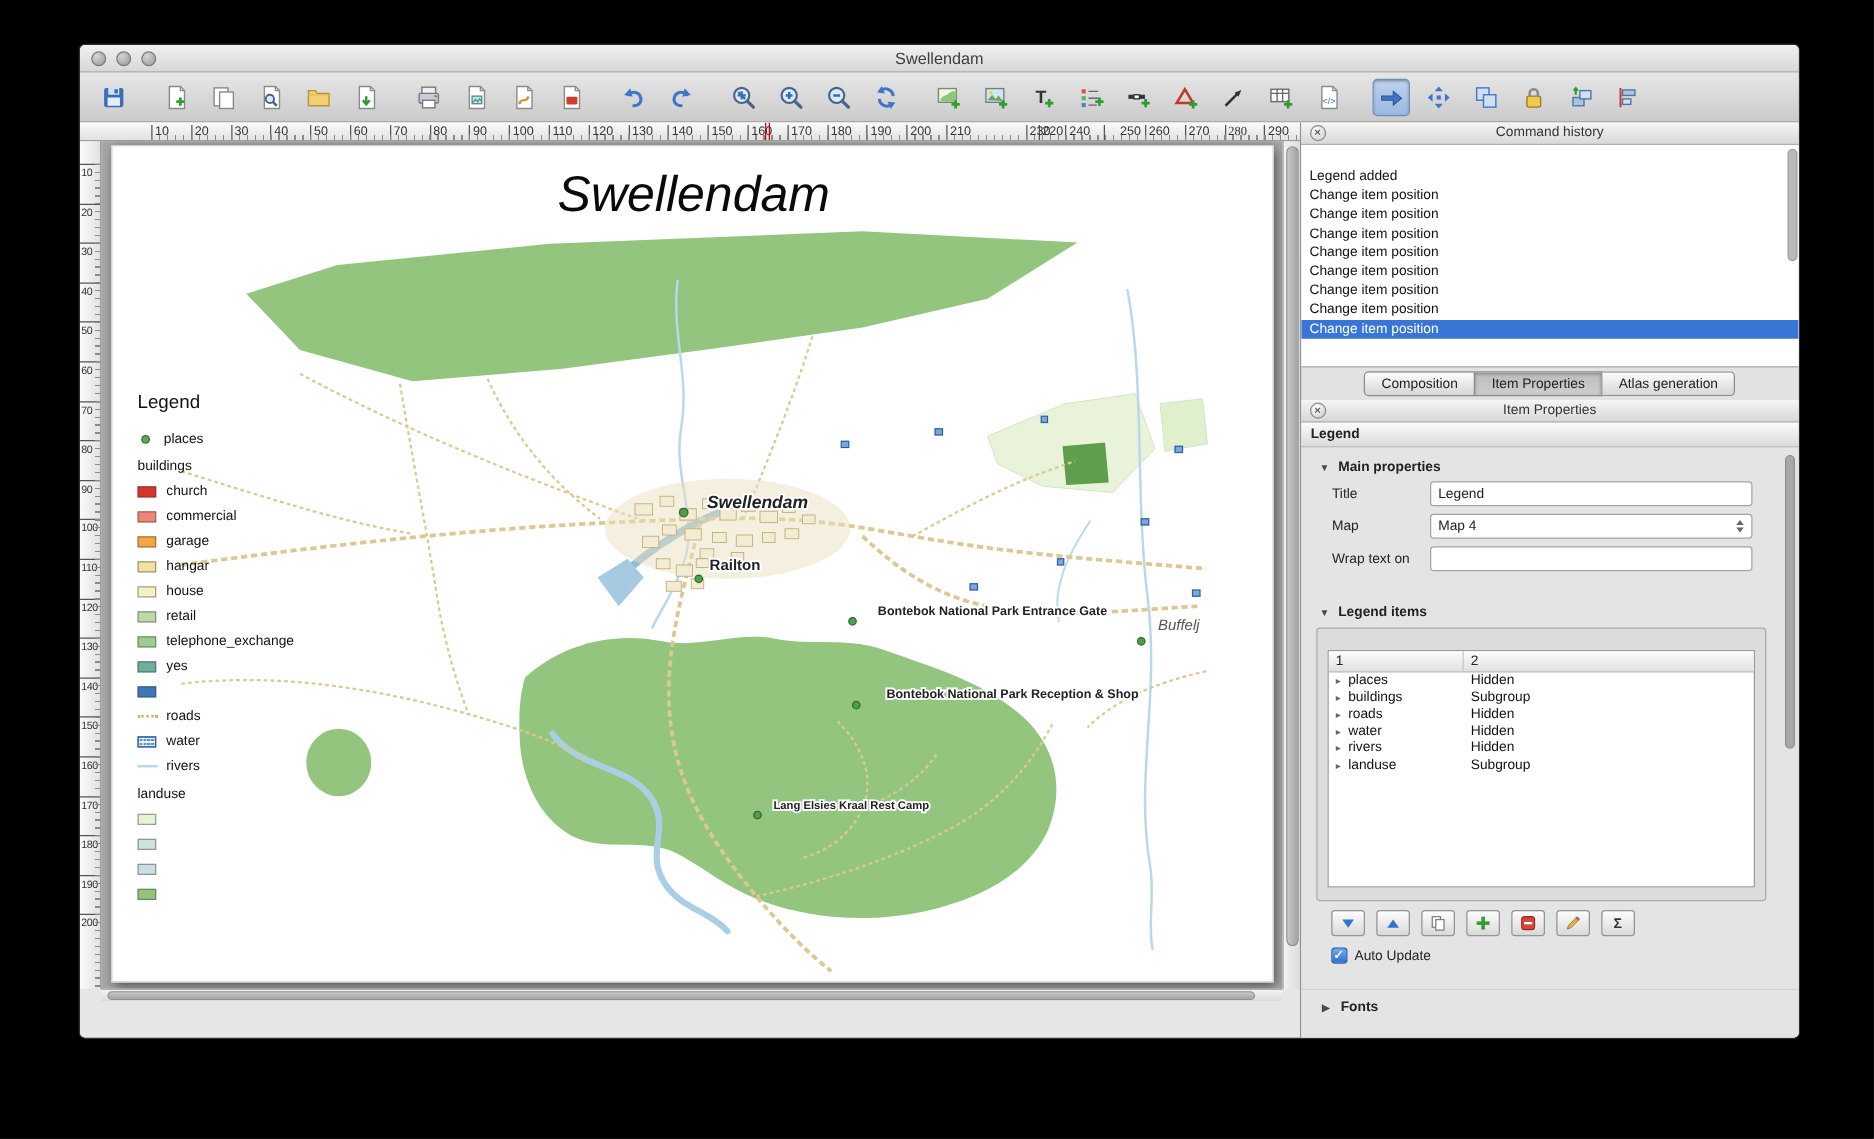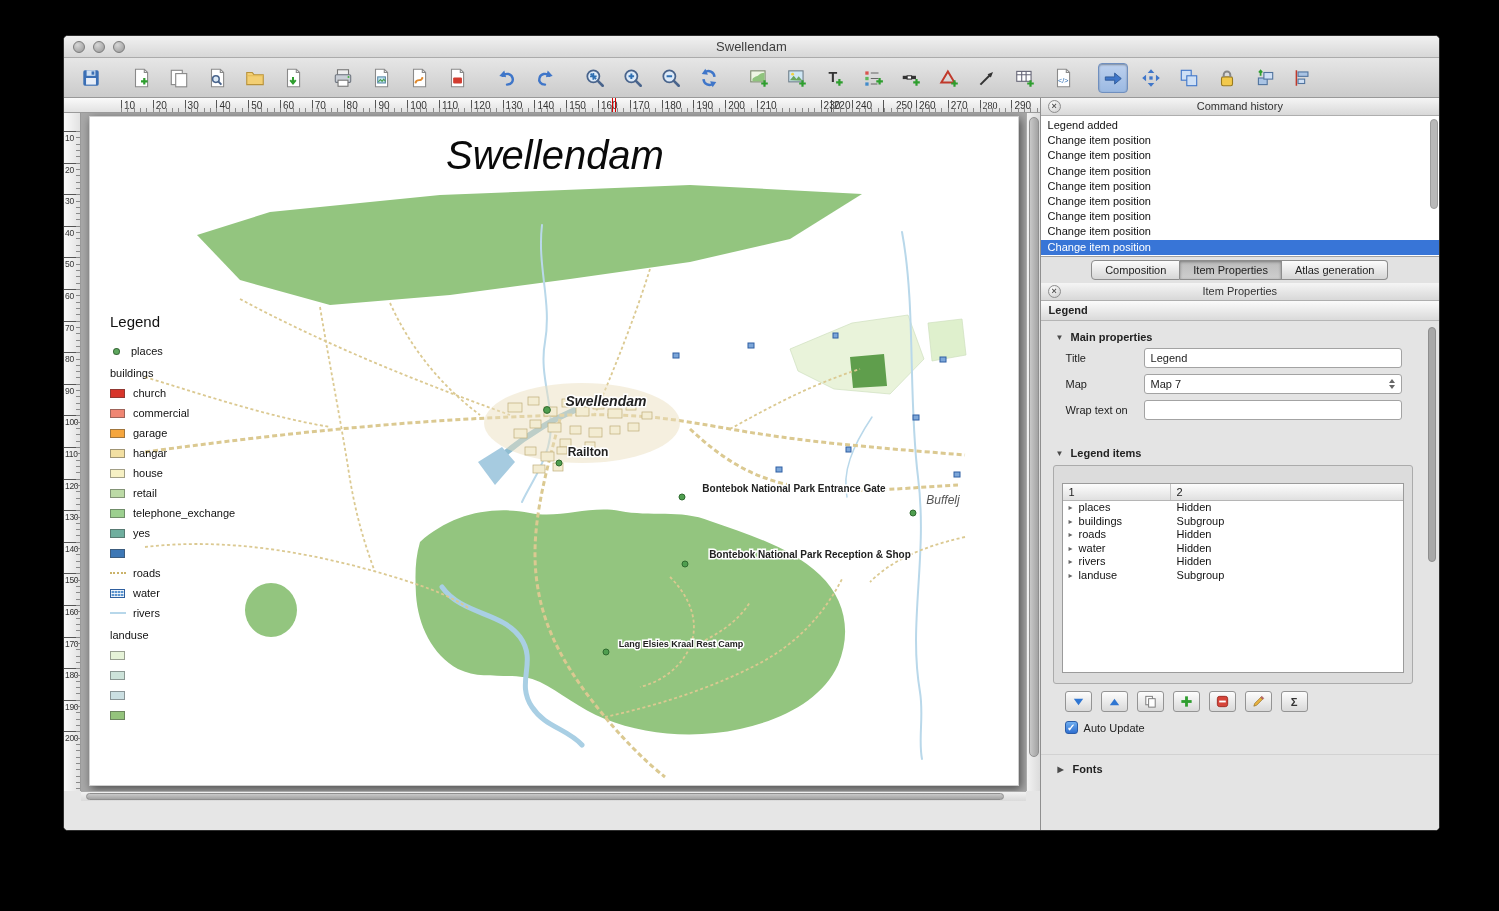--- a/index.html
+++ b/index.html
@@ -55,21 +55,21 @@
 .hscroll .thumb{position:absolute;left:5px;top:1px;height:7px;width:918px;border-radius:4px;background:linear-gradient(#c9c9c9,#a3a3a3);border:1px solid #8f8f8f}
 
 .footer{position:absolute;left:0;top:703px;width:977px;height:31px;background:#e6e6e6;border-top:1px solid #c2c2c2}
 .macbtn{position:absolute;top:5px;height:21px;border-radius:4px;background:linear-gradient(#ffffff,#d4d4d4);border:1px solid #8f8f8f;font-size:12px;color:#222;padding:0 15px;line-height:19px;box-shadow:0 1px 0 rgba(255,255,255,.7)}
 .macbtn.help{left:4px}
 .macbtn.closebtn{right:9px}
 
 .panel{width:400px;height:734px;background:#e2e2e2;border-left:1px solid #8f8f8f;position:relative;display:flex;flex-direction:column}
 .phead{height:18px;background:linear-gradient(#f5f5f5,#d8d8d8);border-bottom:1px solid #aeaeae;position:relative;text-align:center;font-size:11px;color:#333;line-height:17px;flex:none}
 .xcircle{position:absolute;left:7px;top:2px;width:13px;height:13px;border-radius:50%;background:radial-gradient(circle at 35% 30%,#fff,#c9c9c9);border:1px solid #8e8e8e;color:#555;font-size:9px;line-height:11px;text-align:center;font-weight:bold}
-.history-list{height:141px;background:#fff;border-bottom:1px solid #a0a0a0;overflow:hidden;position:relative;flex:none;padding-top:2px}
+.history-list{height:178px;background:#fff;border-bottom:1px solid #a0a0a0;overflow:hidden;position:relative;flex:none;padding-top:18px}
 .hrow{height:15.2px;line-height:15.2px;font-size:11px;padding-left:7px;color:#111;white-space:nowrap}
 .hrow.sel{background:#3875d7;color:#fff}
 .listscroll{position:absolute;right:1px;top:3px;width:8px;height:90px;border-radius:4px;background:#b9b9b9;border:1px solid #9d9d9d}
 .tabs-row{height:26px;display:flex;align-items:center;justify-content:center;flex:none}
 .tab{font-size:11px;height:20px;line-height:18px;padding:0 13px;background:linear-gradient(#fcfcfc,#d6d6d6);border:1px solid #8d8d8d;border-left:none;color:#222}
 .tab:first-child{border-left:1px solid #8d8d8d;border-radius:4px 0 0 4px}
 .tab:last-child{border-radius:0 4px 4px 0}
 .tab.active{background:linear-gradient(#bcbcbc,#cecece);box-shadow:inset 0 1px 3px rgba(0,0,0,.35)}
 .legend-bar{height:20px;background:linear-gradient(#fbfbfb,#dadada);border-bottom:1px solid #b5b5b5;font-weight:bold;font-size:11px;color:#222;padding:3px 0 0 8px;flex:none}
 .panel-body{flex:1;background:#e4e4e4;position:relative;overflow:hidden}
@@ -733,21 +733,21 @@
           <span class="disc">▼</span>
           <span>Main properties</span>
         </div>
         <div class="frow">
           <span class="flabel">Title</span>
           <input class="finput" readonly="" value="Legend" style="">
         </div>
         <div class="frow">
           <span class="flabel">Map</span>
           <div class="finput">
-            <span>Map 7</span>
+            <span>Map 4</span>
             <span class="stepper">
                 <span class="tri-up"></span>
                 <span class="tri-down"></span>
               </span>
           </div>
         </div>
         <div class="frow">
           <span class="flabel">Wrap text on</span>
           <input class="finput" readonly="" value="" style="">
         </div>

